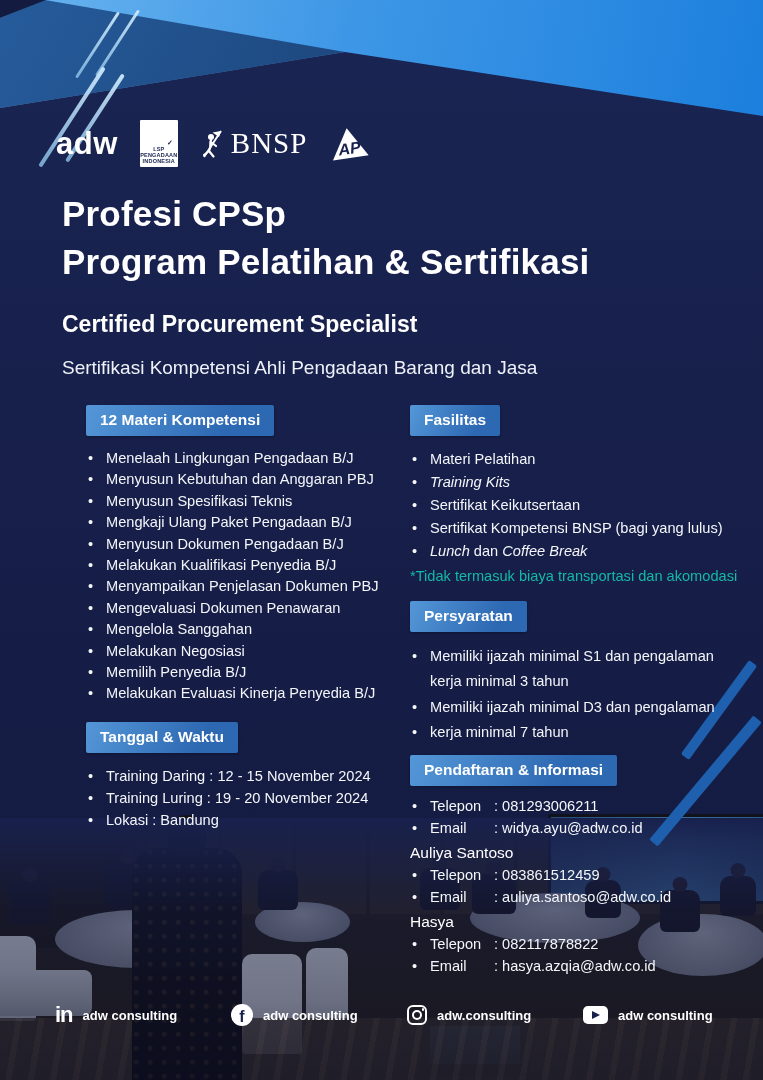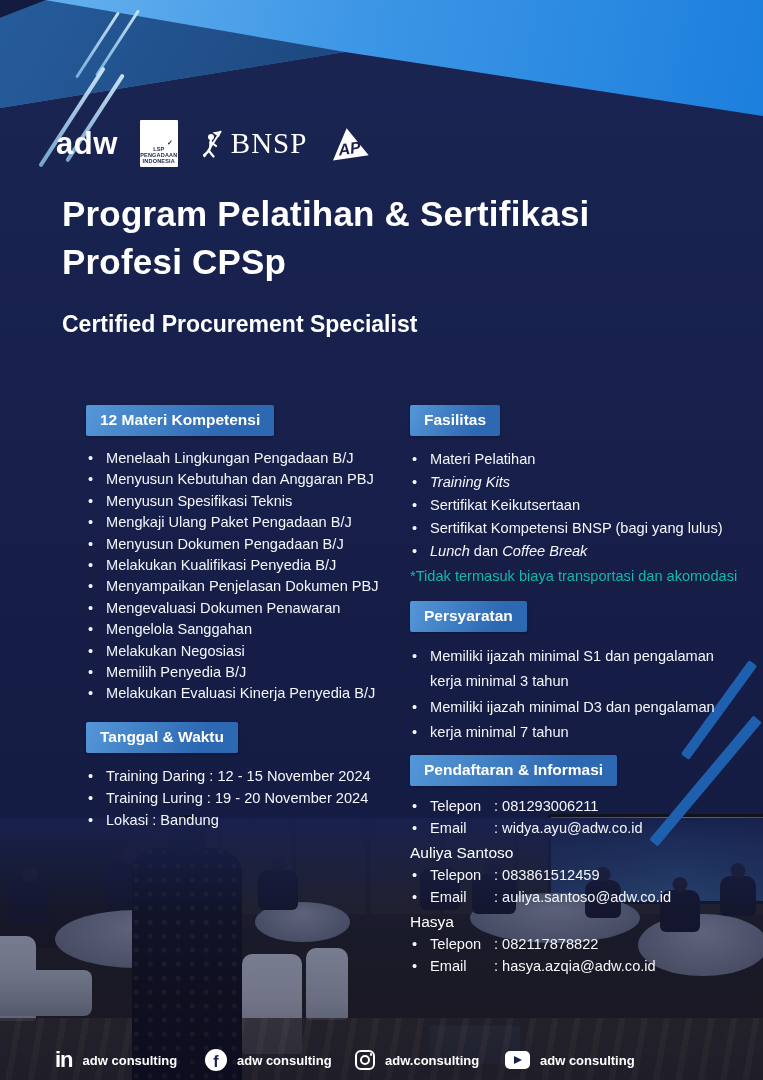--- a/index.html
+++ b/index.html
@@ -105,21 +105,21 @@
   #sec-tanggal{margin-top:17px;}
   #sec-persyaratan{margin-top:13px;}
   #sec-pendaftaran{margin-top:9px;}
   .contacts{margin-top:9px;}
   .contact-name{font-size:15.5px;line-height:22px;margin-top:3px;}
   .contacts .row{line-height:22px;}
   .lbl{display:inline-block;min-width:64px;}
 
   
   .social-bar{position:absolute;left:55px;top:1004px;width:678px;z-index:6;
-    display:flex;justify-content:flex-start;align-items:center;margin-top:45px;}
+    display:flex;justify-content:space-between;align-items:center;}
   .social{display:flex;align-items:center;gap:10px;min-width:150px;}
   .social-label{font-size:13px;font-weight:bold;}
   .ic-in{font-size:22px;font-weight:bold;letter-spacing:-1px;line-height:22px;}
   .ic-fb{width:22px;height:22px;border-radius:50%;background:#fff;color:#18214d;
     display:flex;align-items:center;justify-content:center;font-size:16px;font-weight:bold;padding-top:3px;box-sizing:border-box;}
   .ic-ig{width:20px;height:20px;border:2px solid #fff;border-radius:6px;position:relative;box-sizing:border-box;}
   .ic-ig::before{content:"";position:absolute;left:3px;top:3px;width:6px;height:6px;
     border:2px solid #fff;border-radius:50%;}
   .ic-ig::after{content:"";position:absolute;right:1px;top:1px;width:2.5px;height:2.5px;
     border-radius:50%;background:#fff;}
@@ -190,24 +190,25 @@
     </div>
     <svg width="40" height="38" viewBox="0 0 40 38">
       <g transform="rotate(-8 20 20)">
         <path d="M20 3 L38 33 L2 33 Z" fill="#fff"></path>
         <text x="20" y="29" text-anchor="middle" font-size="16" font-weight="bold" font-style="italic" fill="#18214d">AP</text>
       </g>
     </svg>
   </div>
 
   <div class="title">
+    <div>Profesi CPSp</div>
     <div>Program Pelatihan &amp; Sertifikasi</div>
-    <div>Profesi CPSp</div>
   </div>
   <div class="subtitle">Certified Procurement Specialist</div>
+  <div class="tagline">Sertifikasi Kompetensi Ahli Pengadaan Barang dan Jasa</div>
 
   <div class="col col-left">
     <div id="sec-materi">
       <span class="badge">12 Materi Kompetensi</span>
       <div class="list" id="materi-list">
           <div class="row">
             <span class="dot">•</span>
             <span class="txt">Menelaah Lingkungan Pengadaan B/J</span>
           </div>
           <div class="row">

